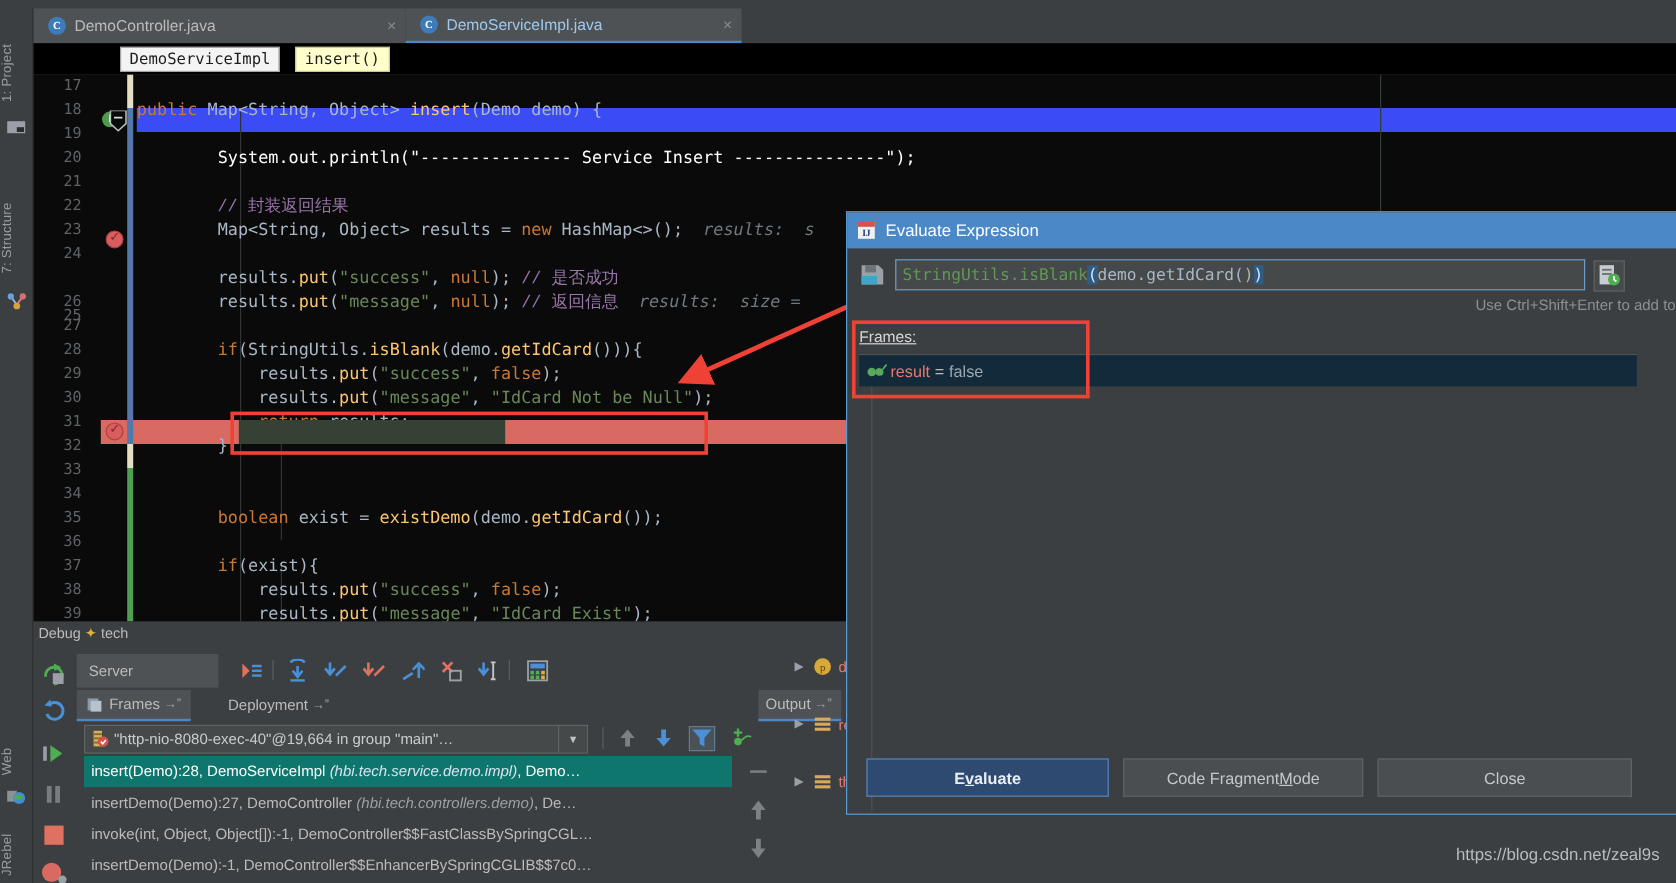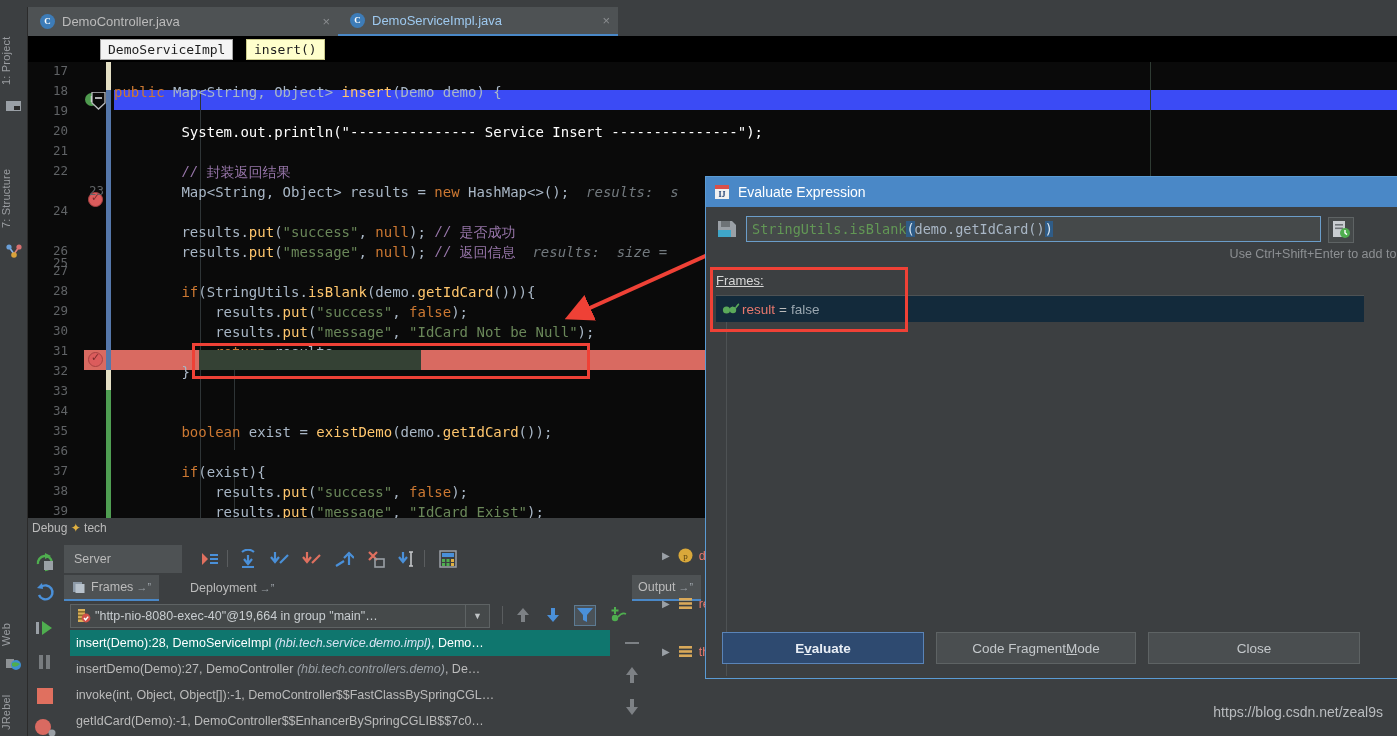--- a/index.html
+++ b/index.html
@@ -281,21 +281,21 @@
         </div>
         <div class="row" style="top: 80px;">
           <div class="lineno" style="top: 1px;">21</div>
           <div class="code"></div>
         </div>
         <div class="row" style="top: 100px;">
           <div class="lineno" style="top: 1px;">22</div>
           <div class="code"><span class="cm">        // 封装返回结果</span></div>
         </div>
         <div class="row" style="top: 120px;">
-          <div class="lineno" style="top: 1px; margin-left: 36px;">23</div>
+          <div class="lineno" style="top: 1px;">23</div>
           <div class="code"><span class="w">        Map&lt;String, Object&gt; results = </span><span class="k">new </span><span class="w">HashMap&lt;&gt;();</span><span class="hint">  results:  s</span></div>
         </div>
         <div class="row" style="top: 140px;">
           <div class="lineno" style="top: 1px; padding-left: 8px;">24</div>
           <div class="code"></div>
         </div>
         <div class="row" style="top: 160px;">
           <div class="lineno" style="top: 1px; margin-top: 32px;">25</div>
           <div class="code"><span class="w">        results.</span><span class="fn">put</span><span class="w">(</span><span class="s">"success"</span><span class="w">, </span><span class="k">null</span><span class="w">); </span><span class="cm">// 是否成功</span></div>
         </div>
@@ -547,21 +547,21 @@
           <i>(hbi.tech.service.demo.impl)</i><span>, Demo…</span>
         </div>
         <div class="frame-row">
           <span>insertDemo(Demo):27, DemoController</span>
           <i>(hbi.tech.controllers.demo)</i><span>, De…</span>
         </div>
         <div class="frame-row">
           <span>invoke(int, Object, Object[]):-1, DemoController$$FastClassBySpringCGL…</span>
         </div>
         <div class="frame-row">
-          <span>getIdCard(Demo):-1, DemoController$$EnhancerBySpringCGLIB$$7c0…</span>
+          <span>insertDemo(Demo):-1, DemoController$$EnhancerBySpringCGLIB$$7c0…</span>
         </div>
       </div>
 
       <div style="position:absolute;left:560px;top:92px;">
         <svg width="20" height="14" viewBox="0 0 20 14">
             <rect x="3" y="6" width="14" height="2" fill="#7d8185"></rect>
           </svg>
       </div>
       <div style="position:absolute;left:560px;top:120px;">
         <svg width="20" height="22" viewBox="0 0 20 22">

